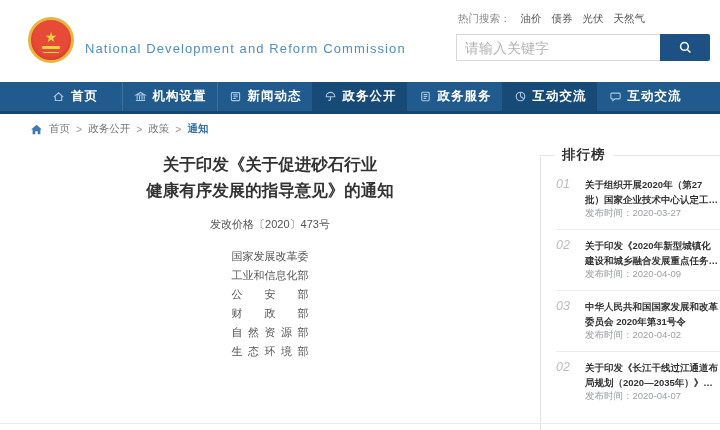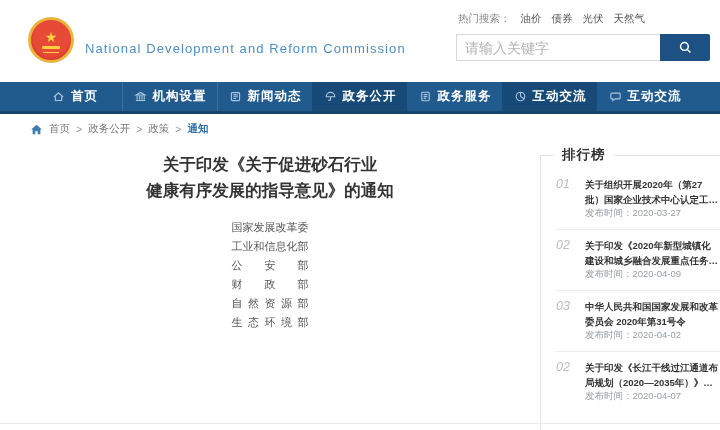--- a/index.html
+++ b/index.html
@@ -167,20 +167,21 @@
     <a class="crumb">政策</a>
     <span class="crumb-sep">&gt;</span>
     <span class="crumb current">通知</span>
   </div>
 
   <div class="article">
     <div class="art-title">
       <div>关于印发《关于促进砂石行业</div>
       <div>健康有序发展的指导意见》的通知</div>
     </div>
+    <div class="doc-no">发改价格〔2020〕473号</div>
     <div class="signatures">
       <div><span class="sig-line">国家发展改革委</span></div>
       <div><span class="sig-line">工业和信息化部</span></div>
       <div><span class="sig-line">公安部</span></div>
       <div><span class="sig-line">财政部</span></div>
       <div><span class="sig-line">自然资源部</span></div>
       <div><span class="sig-line">生态环境部</span></div>
     </div>
   </div>
 

